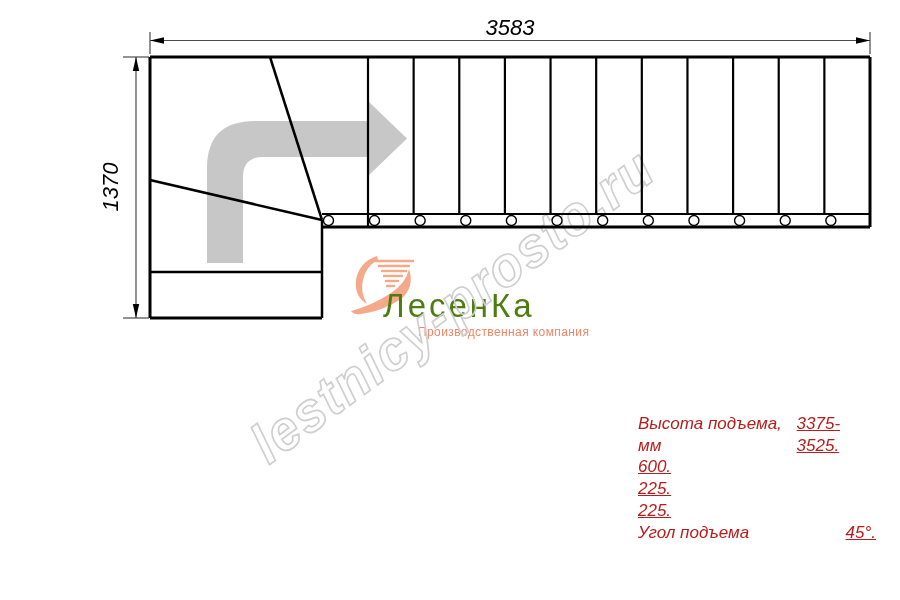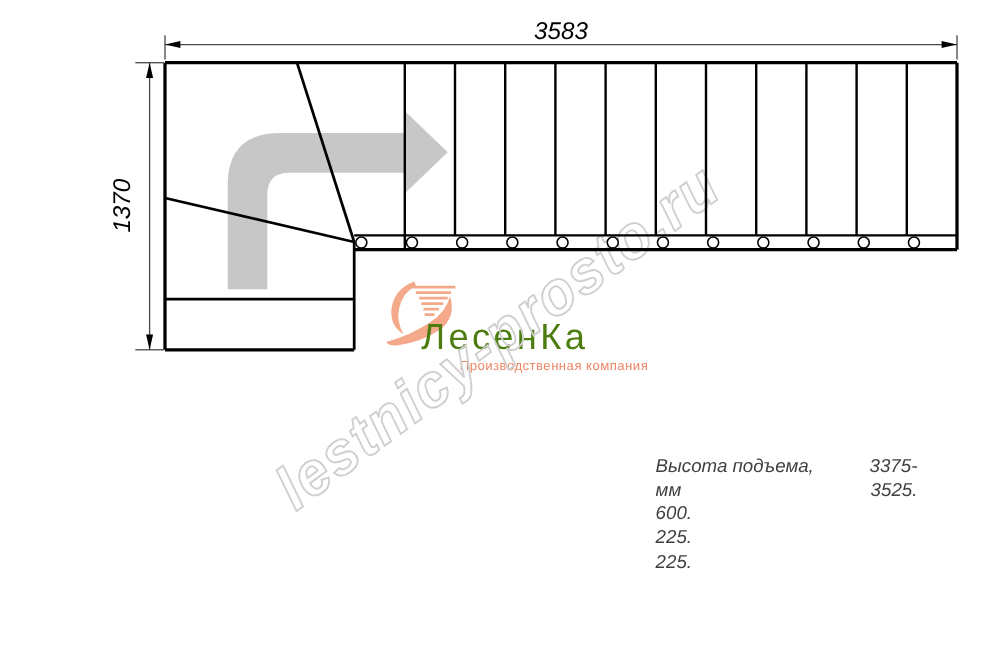--- a/index.html
+++ b/index.html
@@ -20,25 +20,25 @@
   }
   
   svg.blueprint{position:absolute;left:0;top:0;z-index:2;}
   .dim-text{font-style:italic;font-size:22px;fill:#000;}
   .wm{
     fill:none;stroke:#cfcfcf;stroke-width:1.7px;
     font-size:56px;font-weight:bold;font-style:italic;letter-spacing:2px;
   }
   
   .specs{
-    position:absolute;left:596px;top:413px;width:238px;z-index:3;
-    font-style:italic;font-size:17px;color:#404040;
+    position:absolute;left:638px;top:413px;width:238px;z-index:3;
+    font-style:italic;font-size:17px;color:#b91c1c;
   }
   .spec-row{display:flex;justify-content:space-between;line-height:21.7px;}
-  .spec-value{text-align:right;}
+  .spec-value{text-align:left;text-decoration:underline;}
 </style>
 </head>
 <body>
 
 <div class="canvas">
 
   <div class="logo">
     <svg class="logo-swoosh" width="66" height="62" viewBox="0 0 66 62">
       <path d="M27,2 Q9,8 6,26 Q4,42 17,50 Q10,38 13,26 Q16,12 28,6 Z" fill="#f4a98b"></path>
       <g stroke="#f4a98b" stroke-width="2.4">
@@ -129,14 +129,18 @@
       </div>
       <div class="spec-row">
         <span class="spec-value">600.</span>
       </div>
       <div class="spec-row">
         <span class="spec-value">225.</span>
       </div>
       <div class="spec-row">
         <span class="spec-value">225.</span>
       </div>
+      <div class="spec-row">
+        <span class="spec-label">Угол подъема</span>
+        <span class="spec-value">45°.</span>
+      </div>
     </div>
 </div>
 
 </body></html>

